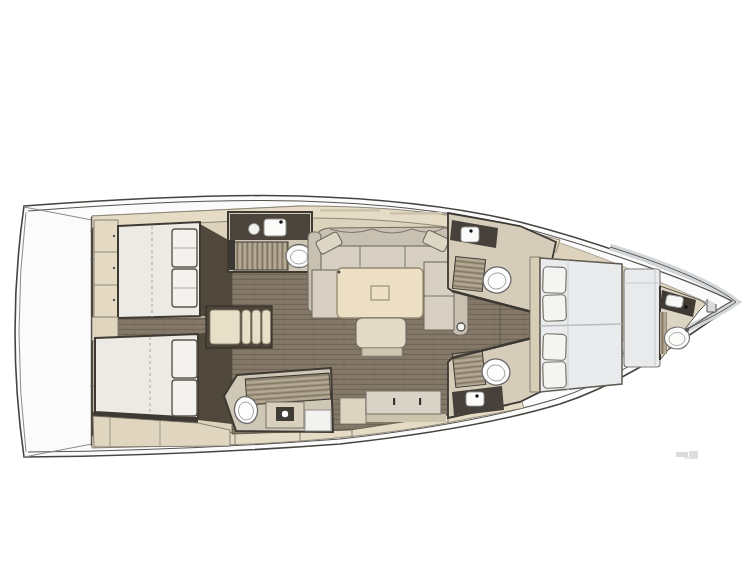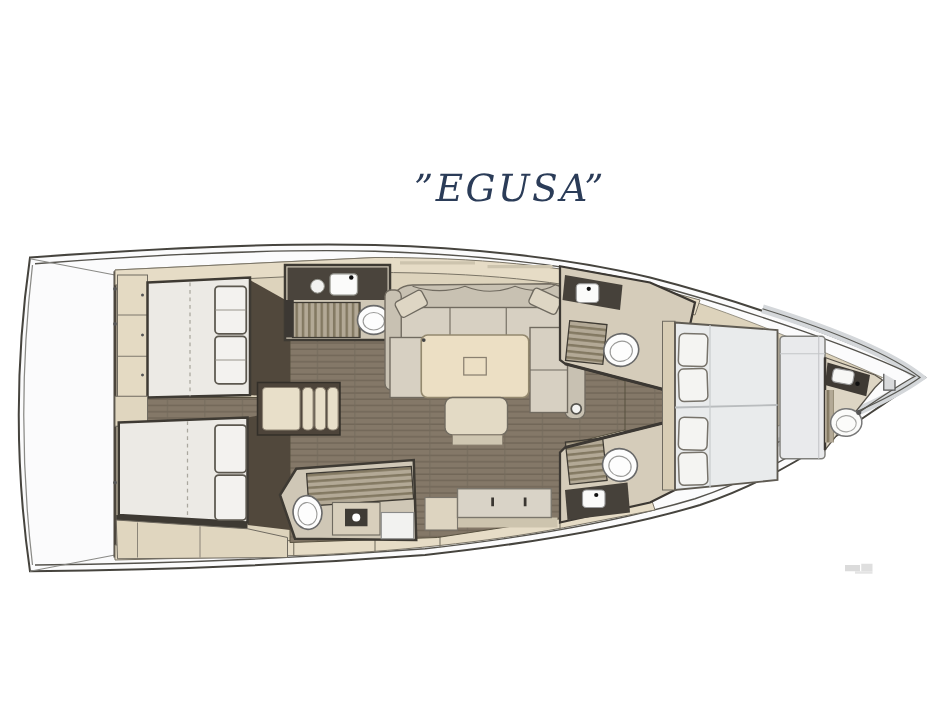--- a/index.html
+++ b/index.html
@@ -8,21 +8,20 @@
   .title{position:absolute;top:134px;left:68px;width:680px;text-align:center;
          font-style:italic;font-size:30px;letter-spacing:2px;color:#2b3c58;}
   svg{position:absolute;top:0;left:0;}
   .thin{stroke:#8a8a86;stroke-width:1;fill:none;}
 </style>
 </head>
 <body>
 
 <div class="canvas">
 
-  <div class="title" style="color: rgb(43, 60, 88);">”EGUSA”</div>
 
   <svg width="750" height="562" viewBox="0 0 750 562">
     <defs>
       <pattern id="planks" width="30" height="5" patternUnits="userSpaceOnUse">
         <rect width="30" height="5" fill="#847868"></rect>
         <path d="M0 4.4 H30" stroke="#6c6153" stroke-width="1"></path>
         <path d="M14 0 V5" stroke="#746a5c" stroke-width="0.7"></path>
       </pattern>
       <pattern id="grateV" width="5" height="30" patternUnits="userSpaceOnUse">
         <rect width="5" height="30" fill="#b3a996"></rect>

